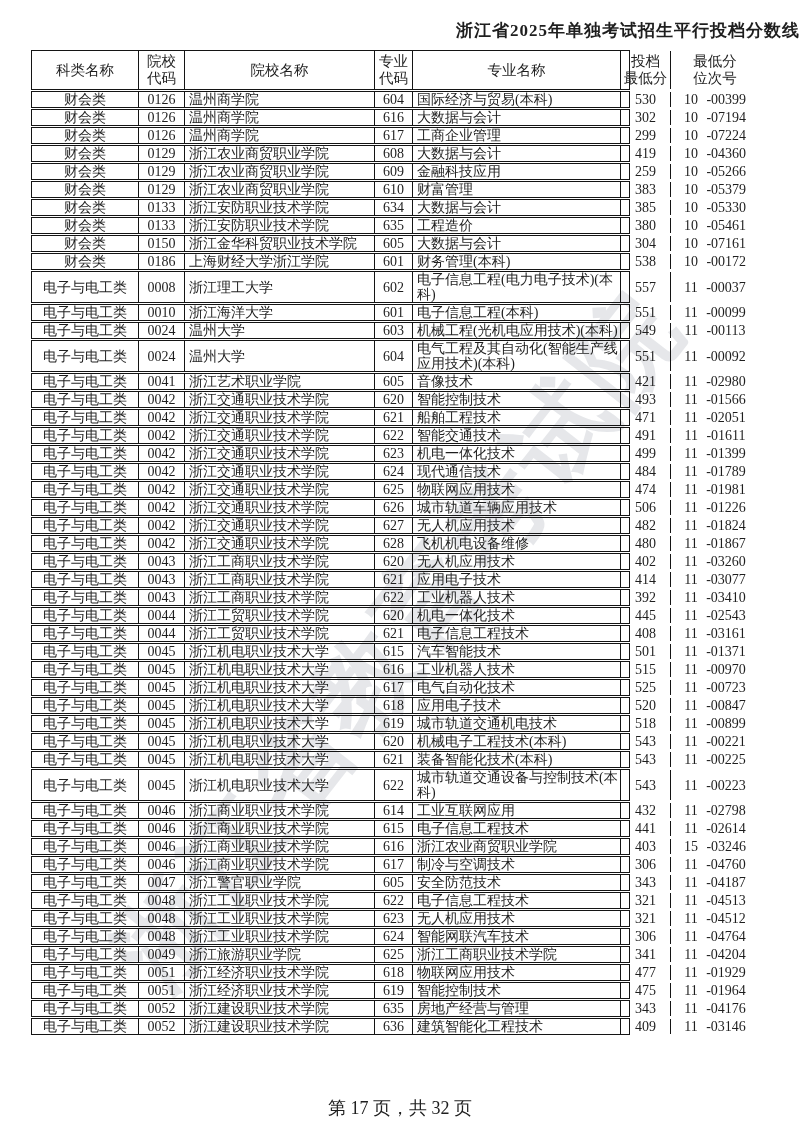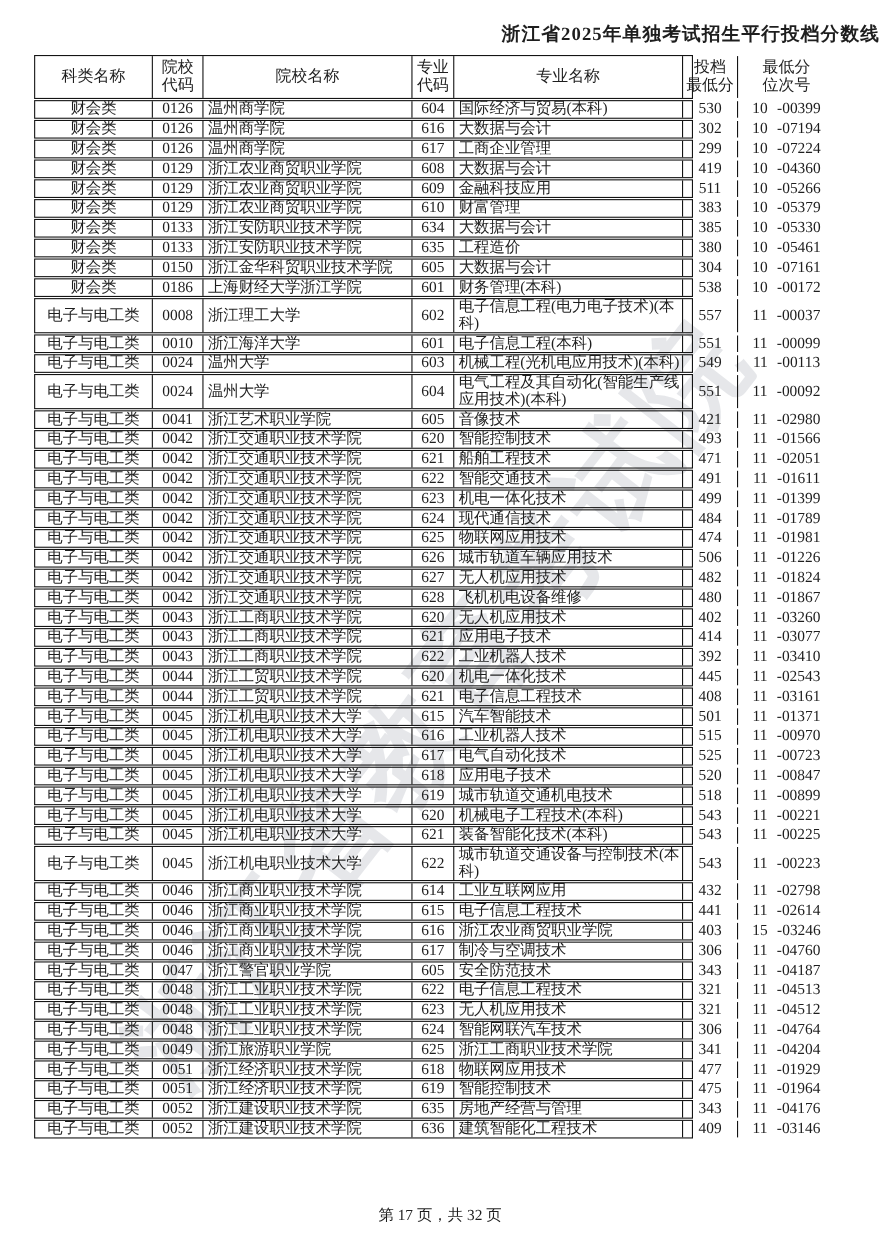--- a/index.html
+++ b/index.html
@@ -43,21 +43,21 @@
   }
   .cell:first-child { border-left: none; }
   .cell.left { justify-content: flex-start; text-align: left; padding-left: 4px; }
   .trow.header-row .cell {
     font-size: 14.5px; line-height: 17px;
     white-space: pre-line; padding: 2px; word-break: keep-all;
   }
   .cell.rank { word-spacing: 5px; }
   .footer {
     position: absolute; top: 1096px; left: 0; width: 100%;
-    text-align: center; font-size: 14px; z-index: 2;
+    text-align: center; font-size: 18px; z-index: 2;
   }
 </style>
 </head>
 <body>
 
 <h1 class="title">浙江省2025年单独考试招生平行投档分数线</h1>
 
 <div class="watermark">浙江省教育考试院</div>
 
 <div class="score-table">
@@ -110,21 +110,21 @@
       <div class="cell left">大数据与会计</div>
       <div class="cell">419</div>
       <div class="cell rank">10 -04360</div>
     </div>
     <div class="trow">
       <div class="cell">财会类</div>
       <div class="cell">0129</div>
       <div class="cell left">浙江农业商贸职业学院</div>
       <div class="cell">609</div>
       <div class="cell left">金融科技应用</div>
-      <div class="cell">511</div>
+      <div class="cell">259</div>
       <div class="cell rank">10 -05266</div>
     </div>
     <div class="trow">
       <div class="cell">财会类</div>
       <div class="cell">0129</div>
       <div class="cell left">浙江农业商贸职业学院</div>
       <div class="cell">610</div>
       <div class="cell left">财富管理</div>
       <div class="cell">383</div>
       <div class="cell rank">10 -05379</div>

